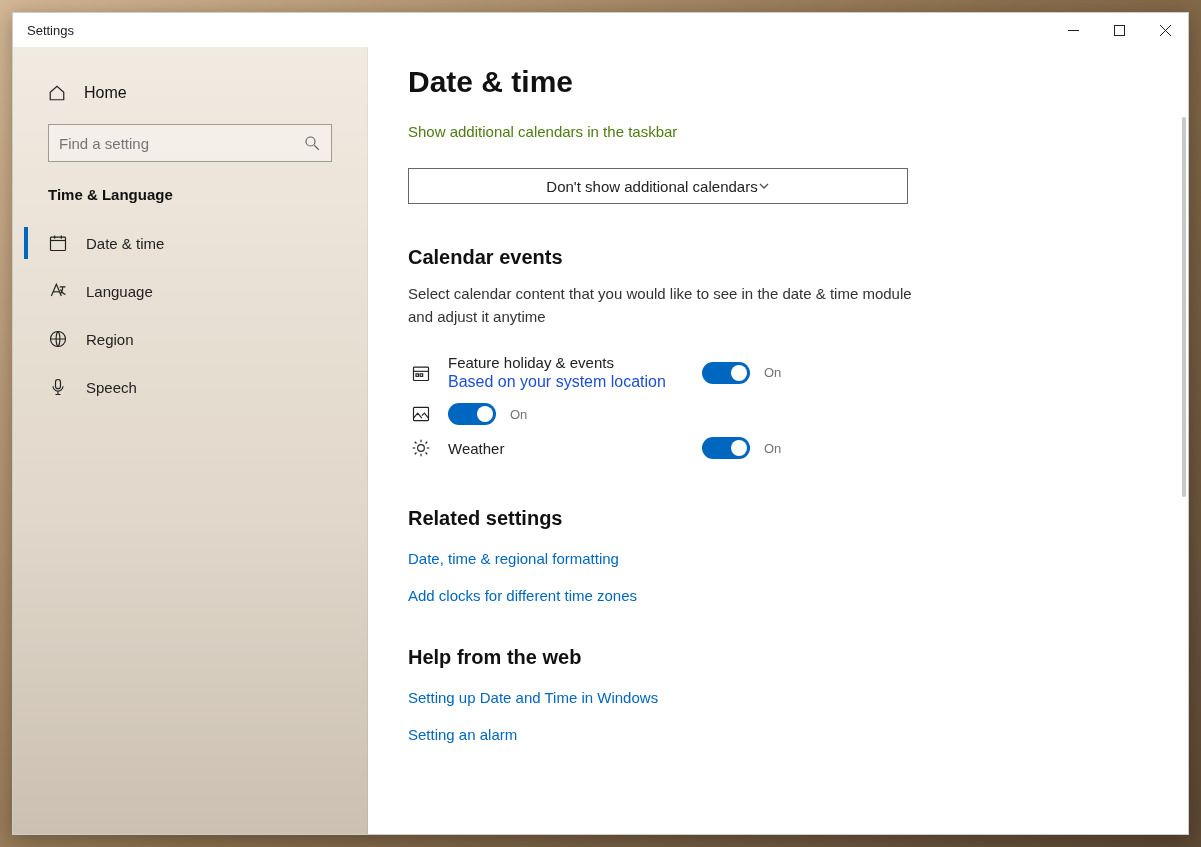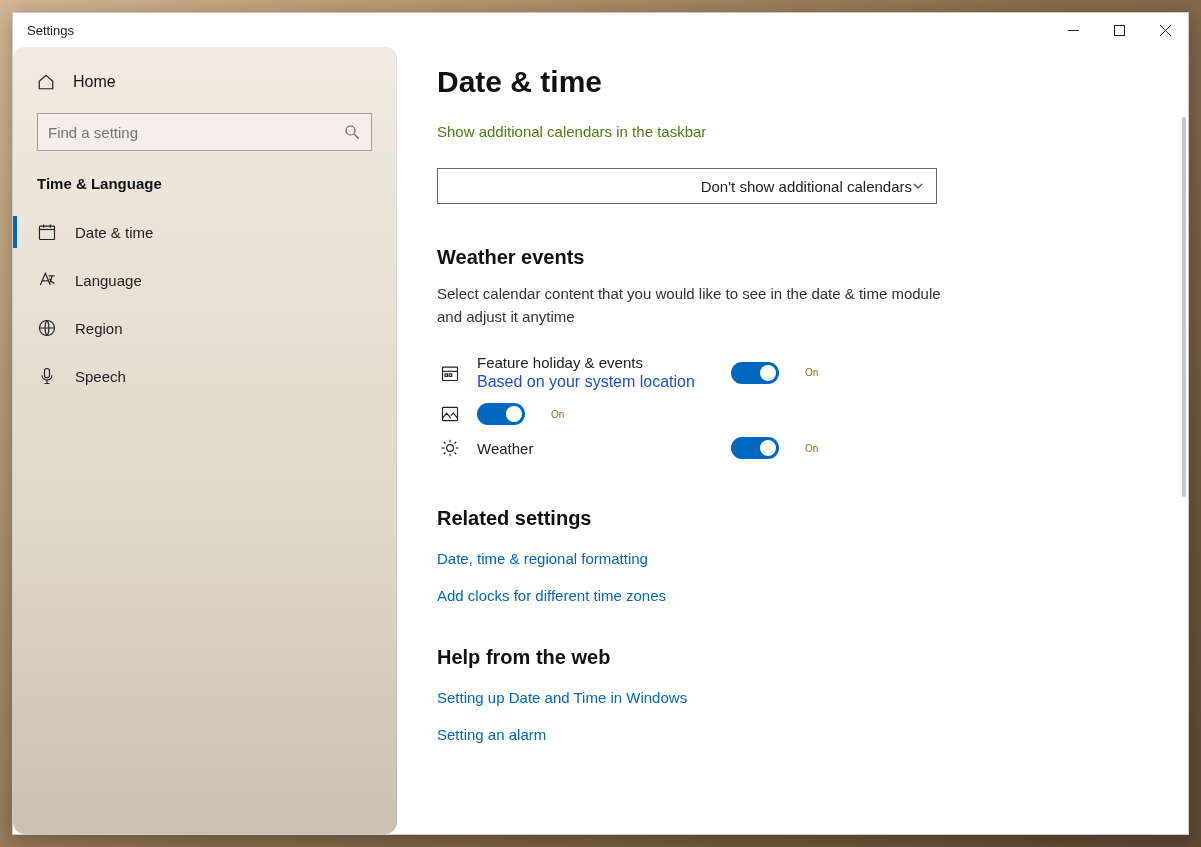--- a/index.html
+++ b/index.html
@@ -41,26 +41,25 @@
       color: #222;
       cursor: default;
     }
     .title-btn svg { width: 11px; height: 11px; }
     .body {
       flex: 1;
       display: flex;
       min-height: 0;
     }
     .sidebar {
-      width: 384px;
+      width: 355px;
       flex: none;
-      padding: 0;
+      padding: 11px;
       background: linear-gradient(180deg, rgba(230,218,200,0.55), rgba(200,182,158,0.55) 60%, rgba(160,140,115,0.55));
       border-right: 1px solid rgba(0,0,0,0.05);
-      border-radius: 12px;
     }
     .sidebar .inner { padding: 12px 0 0 0; }
     .home-row {
       display: flex;
       align-items: center;
       gap: 18px;
       padding: 14px 24px;
       font-size: 16px;
       color: #111;
       cursor: default;
@@ -136,21 +135,21 @@
       font-size: 15px;
       color: #4d7c0f;
       margin-bottom: 28px;
     }
     .select-box {
       width: 500px;
       height: 36px;
       border: 1px solid #666;
       display: flex;
       align-items: center;
-      justify-content: flex-end;
+      justify-content: center;
       padding: 0 12px;
       font-size: 15px;
       color: #222;
       cursor: default;
       background: #fff;
     }
     .section { margin-top: 42px; }
     .section h2 {
       font-size: 20px;
       font-weight: 600;
@@ -186,21 +185,21 @@
     .toggle::after {
       content: "";
       position: absolute;
       right: 3px;
       top: 3px;
       width: 16px;
       height: 16px;
       border-radius: 50%;
       background: #fff;
     }
-    .toggle-state { font-size: 10px; color: #a16207; margin-left: 12px; }
+    .toggle-state { font-size: 13px; color: #737373; }
     .link {
       display: block;
       font-size: 15px;
       color: #0067c0;
       margin: 20px 0;
       cursor: default;
     }
   </style>
 </head>
 <body>
@@ -297,21 +296,21 @@
 
       <div class="field-label">Show additional calendars in the taskbar</div>
       <div class="select-box">
         <span>Don't show additional calendars</span>
         <svg width="12" height="12" viewBox="0 0 12 12" fill="none" stroke="#555" stroke-width="1.4">
           <path d="M2 4l4 4 4-4"></path>
         </svg>
       </div>
 
       <div class="section">
-        <h2>Weather events</h2>
+        <h2>Calendar events</h2>
         <p class="desc">Select calendar content that you would like to see in the date &amp; time module and adjust it anytime</p>
 
         <div class="toggle-row">
           <div class="iconcell">
             <svg class="icon20" viewBox="0 0 24 24" fill="none" stroke="#222" stroke-width="1.4">
               <rect x="3" y="5" width="18" height="16" rx="1"></rect>
                 <line x1="3" y1="10" x2="21" y2="10"></line>
                 <rect x="6" y="13" width="3" height="3"></rect>
                 <rect x="11" y="13" width="3" height="3"></rect>
             </svg>

